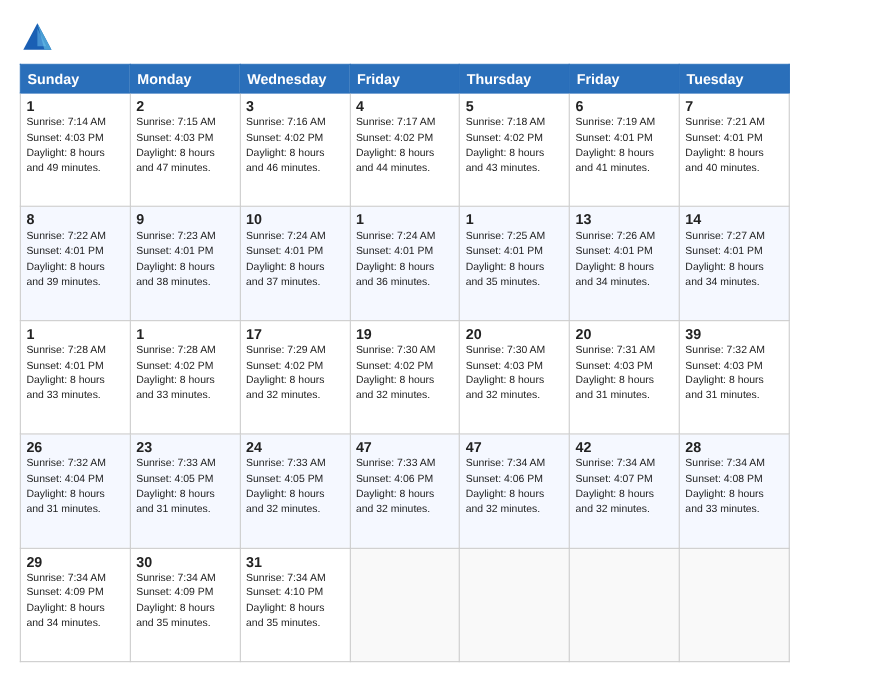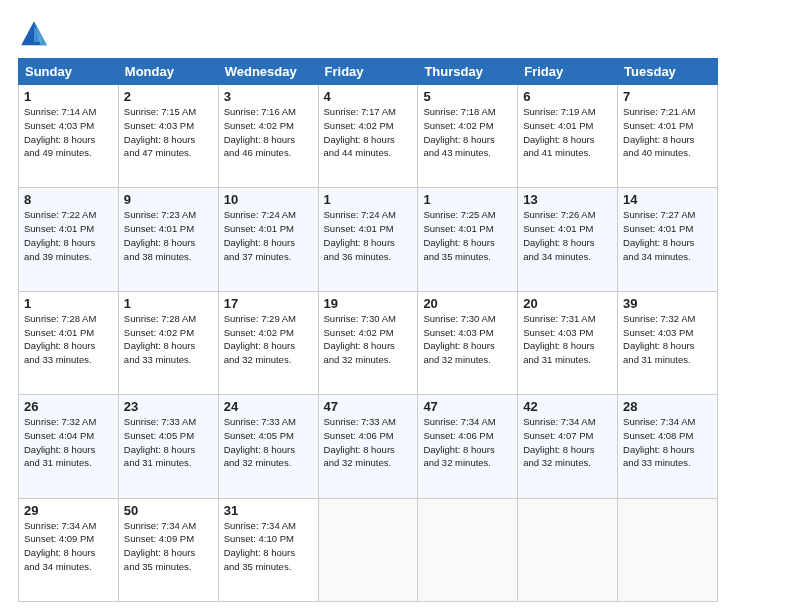--- a/index.html
+++ b/index.html
@@ -171,21 +171,21 @@
           <td><span class="day-num">26</span><span class="day-info">Sunrise: 7:32 AM<br>Sunset: 4:04 PM<br>Daylight: 8 hours and 31 minutes.</span></td>
           <td><span class="day-num">23</span><span class="day-info">Sunrise: 7:33 AM<br>Sunset: 4:05 PM<br>Daylight: 8 hours and 31 minutes.</span></td>
           <td><span class="day-num">24</span><span class="day-info">Sunrise: 7:33 AM<br>Sunset: 4:05 PM<br>Daylight: 8 hours and 32 minutes.</span></td>
           <td><span class="day-num">47</span><span class="day-info">Sunrise: 7:33 AM<br>Sunset: 4:06 PM<br>Daylight: 8 hours and 32 minutes.</span></td>
           <td><span class="day-num">47</span><span class="day-info">Sunrise: 7:34 AM<br>Sunset: 4:06 PM<br>Daylight: 8 hours and 32 minutes.</span></td>
           <td><span class="day-num">42</span><span class="day-info">Sunrise: 7:34 AM<br>Sunset: 4:07 PM<br>Daylight: 8 hours and 32 minutes.</span></td>
           <td><span class="day-num">28</span><span class="day-info">Sunrise: 7:34 AM<br>Sunset: 4:08 PM<br>Daylight: 8 hours and 33 minutes.</span></td>
         </tr>
         <tr>
           <td><span class="day-num">29</span><span class="day-info">Sunrise: 7:34 AM<br>Sunset: 4:09 PM<br>Daylight: 8 hours and 34 minutes.</span></td>
-          <td><span class="day-num">50</span><span class="day-info">Sunrise: 7:34 AM<br>Sunset: 4:09 PM<br>Daylight: 8 hours and 35 minutes.</span></td>
+          <td><span class="day-num">30</span><span class="day-info">Sunrise: 7:34 AM<br>Sunset: 4:09 PM<br>Daylight: 8 hours and 35 minutes.</span></td>
           <td><span class="day-num">31</span><span class="day-info">Sunrise: 7:34 AM<br>Sunset: 4:10 PM<br>Daylight: 8 hours and 35 minutes.</span></td>
           <td class="empty-cell"></td>
           <td class="empty-cell"></td>
           <td class="empty-cell"></td>
           <td class="empty-cell"></td>
         </tr>
       </tbody>
   </table>
 </div>
 

